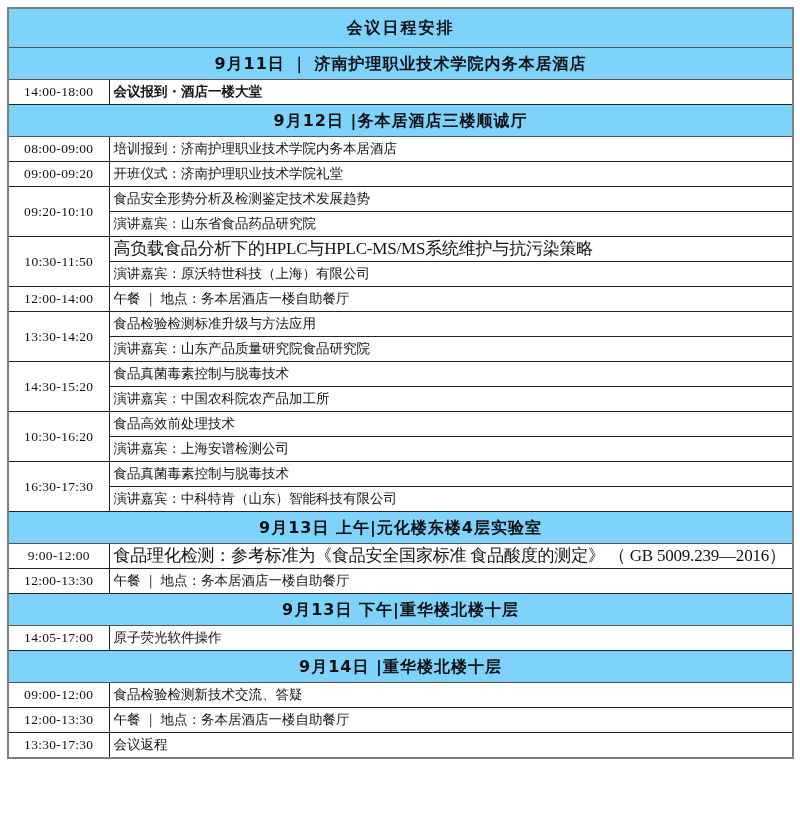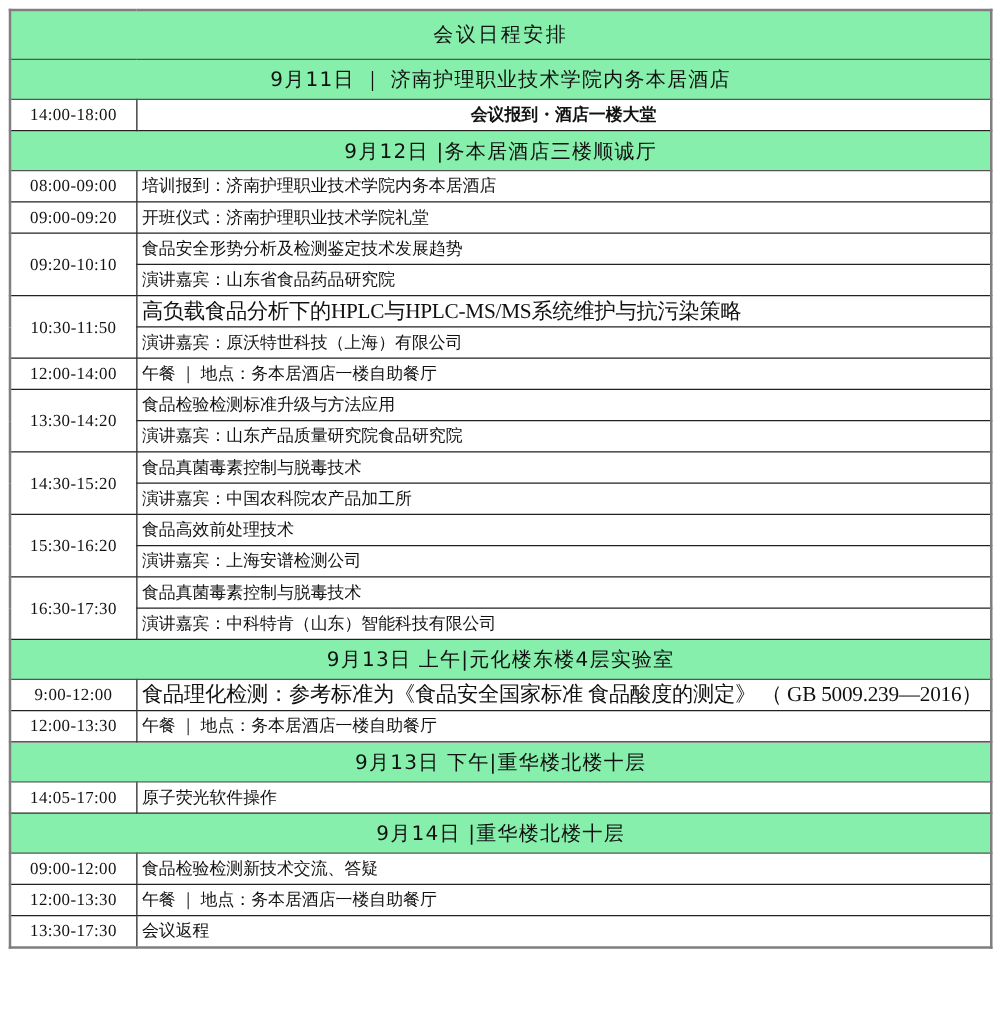--- a/index.html
+++ b/index.html
@@ -8,26 +8,26 @@
     position: absolute; left: 7px; top: 7px;
     width: 785px;
     border-collapse: collapse;
     table-layout: fixed;
     border: 2px solid #7f7f7f;
     font-size: 13.5px;
   }
   col.c-time { width: 101px; }
   col.c-act { width: 684px; }
   td { border: 1px solid #222; padding: 0 4px; line-height: 16px; overflow: hidden; white-space: nowrap; }
-  tr.banner td { background: #86efac; text-align: center; font-weight: normal; border-top: 1px solid #555; border-bottom: 1px solid #555; }
+  tr.banner td { background: #7dd3fc; text-align: center; font-weight: bold; border-top: 1px solid #555; border-bottom: 1px solid #555; }
   tr.title td { height: 38px; font-size: 16px; letter-spacing: 2px; }
   tr.day td { height: 31px; font-size: 16px; letter-spacing: 1px; margin-left: 36px; }
   tr.row td { height: 24px; font-family: Liberation Serif, serif; }
   td.time { text-align: center; letter-spacing: 0.3px; }
-  td.center { text-align: center; font-weight: bold; }
+  td.center { text-align: left; font-weight: bold; }
   td.act { text-align: left; margin-left: 28px; }
   .narrow { font-size: 17px; letter-spacing: -0.2px; }
 </style>
 </head>
 <body>
 
 <table class="sched">
   <colgroup>
       <col class="c-time">
       <col class="c-act">
@@ -82,21 +82,21 @@
       <td class="act">演讲嘉宾：山东产品质量研究院食品研究院</td>
     </tr>
     <tr class="row">
       <td class="time" rowspan="2">14:30-15:20</td>
       <td class="act">食品真菌毒素控制与脱毒技术</td>
     </tr>
     <tr class="row">
       <td class="act">演讲嘉宾：中国农科院农产品加工所</td>
     </tr>
     <tr class="row">
-      <td class="time" rowspan="2">15:30-16:20</td>
+      <td class="time" rowspan="2">10:30-16:20</td>
       <td class="act">食品高效前处理技术</td>
     </tr>
     <tr class="row">
       <td class="act">演讲嘉宾：上海安谱检测公司</td>
     </tr>
     <tr class="row">
       <td class="time" rowspan="2">16:30-17:30</td>
       <td class="act">食品真菌毒素控制与脱毒技术</td>
     </tr>
     <tr class="row">

